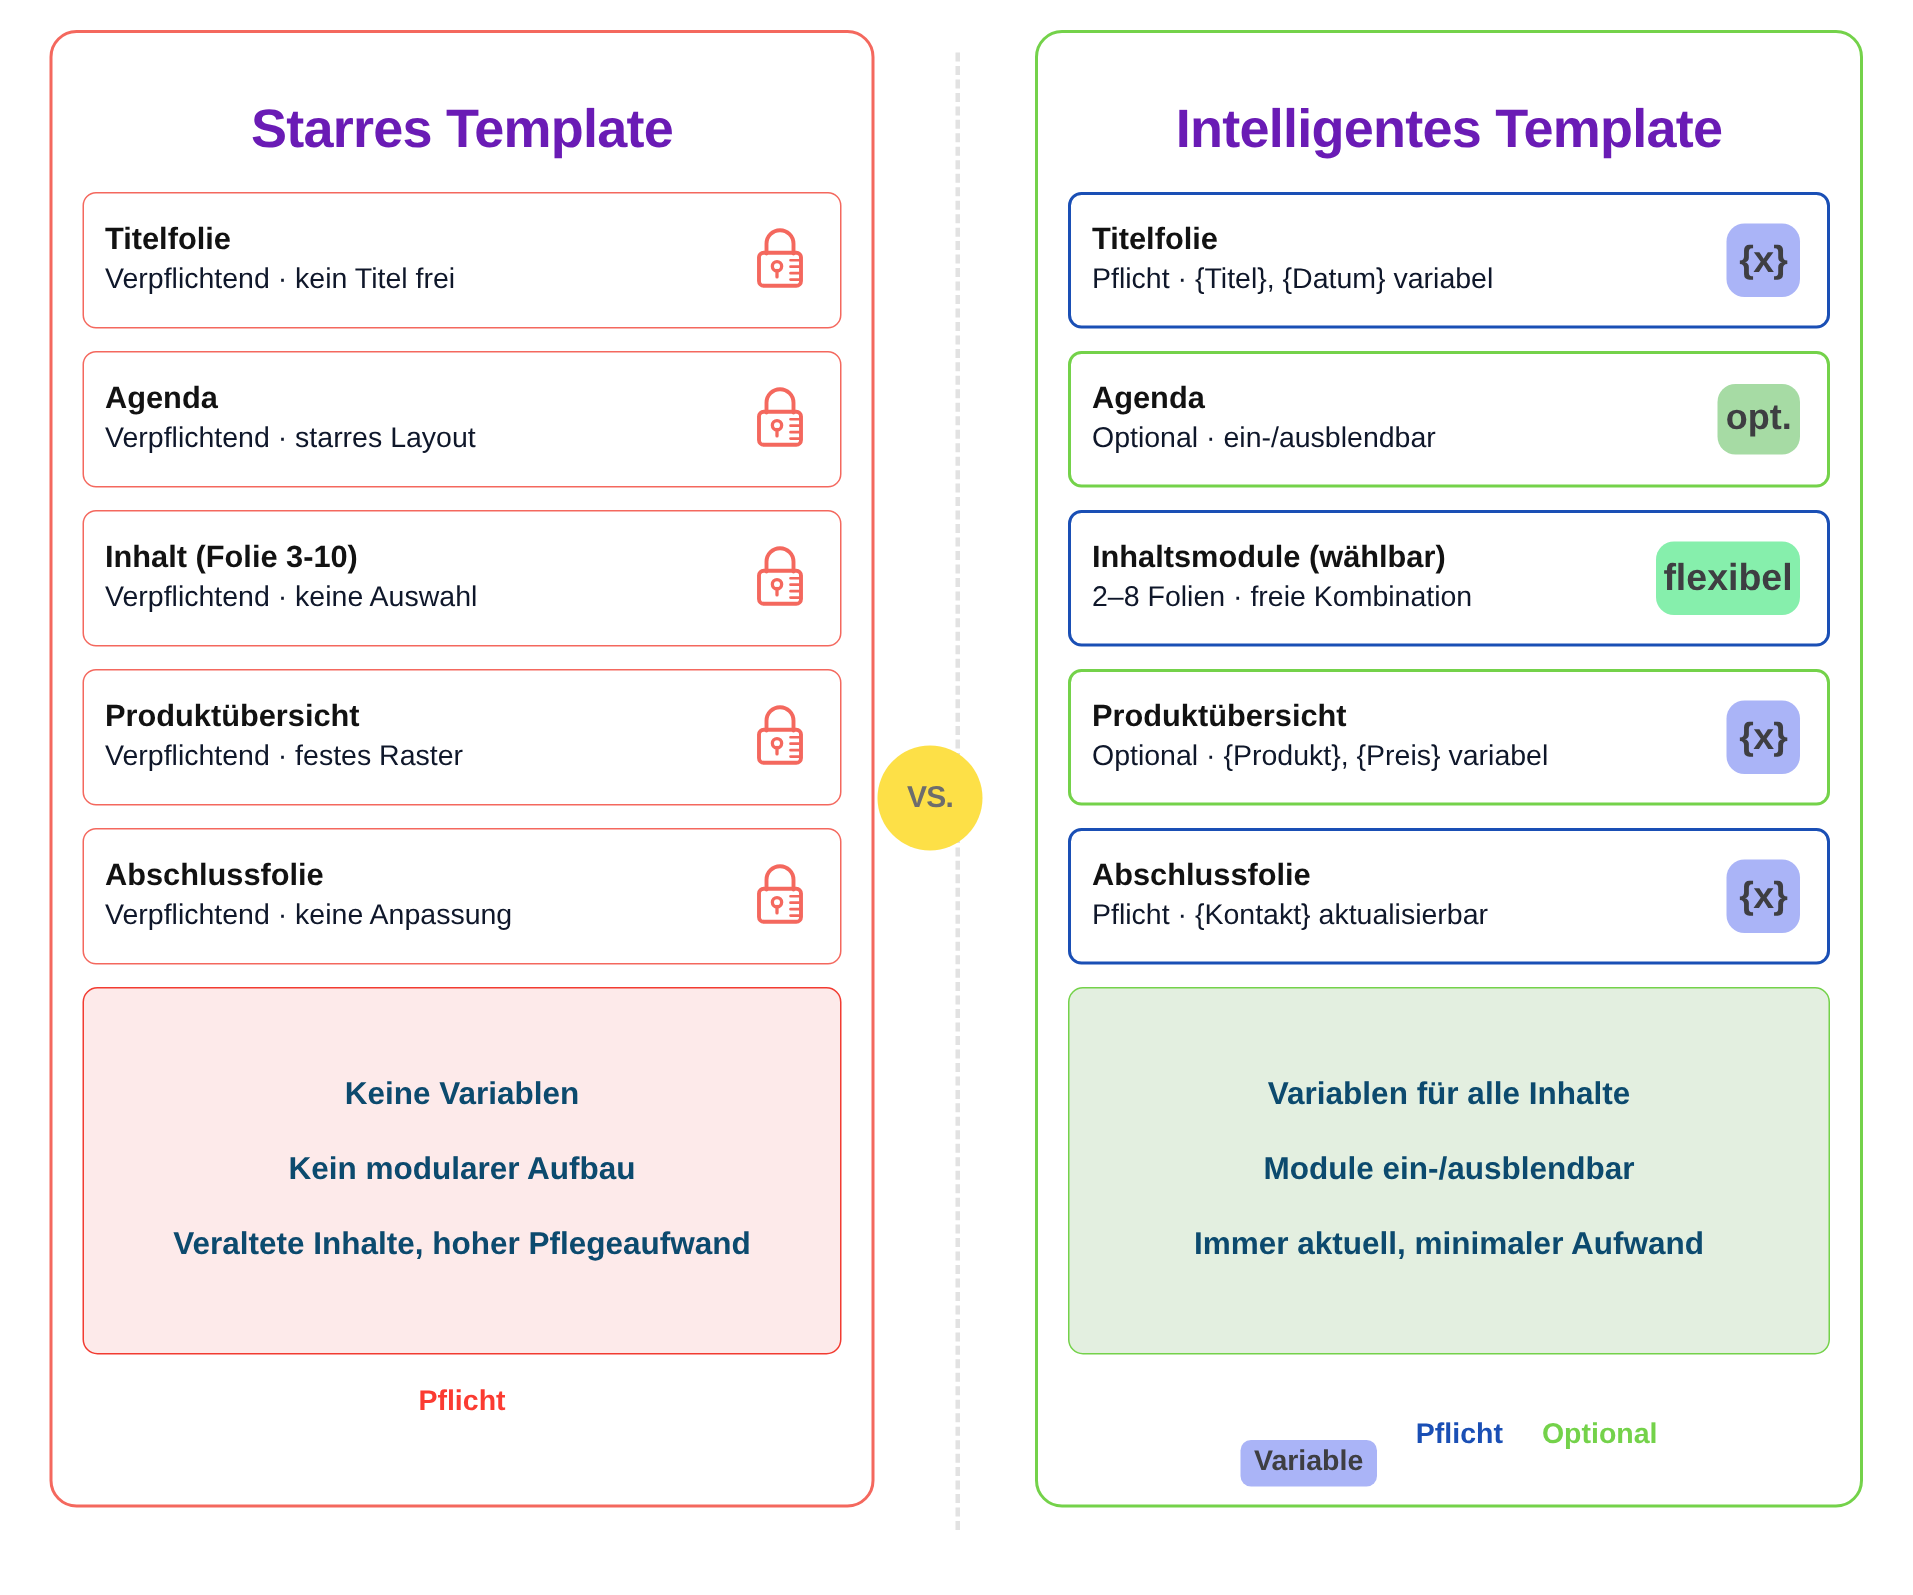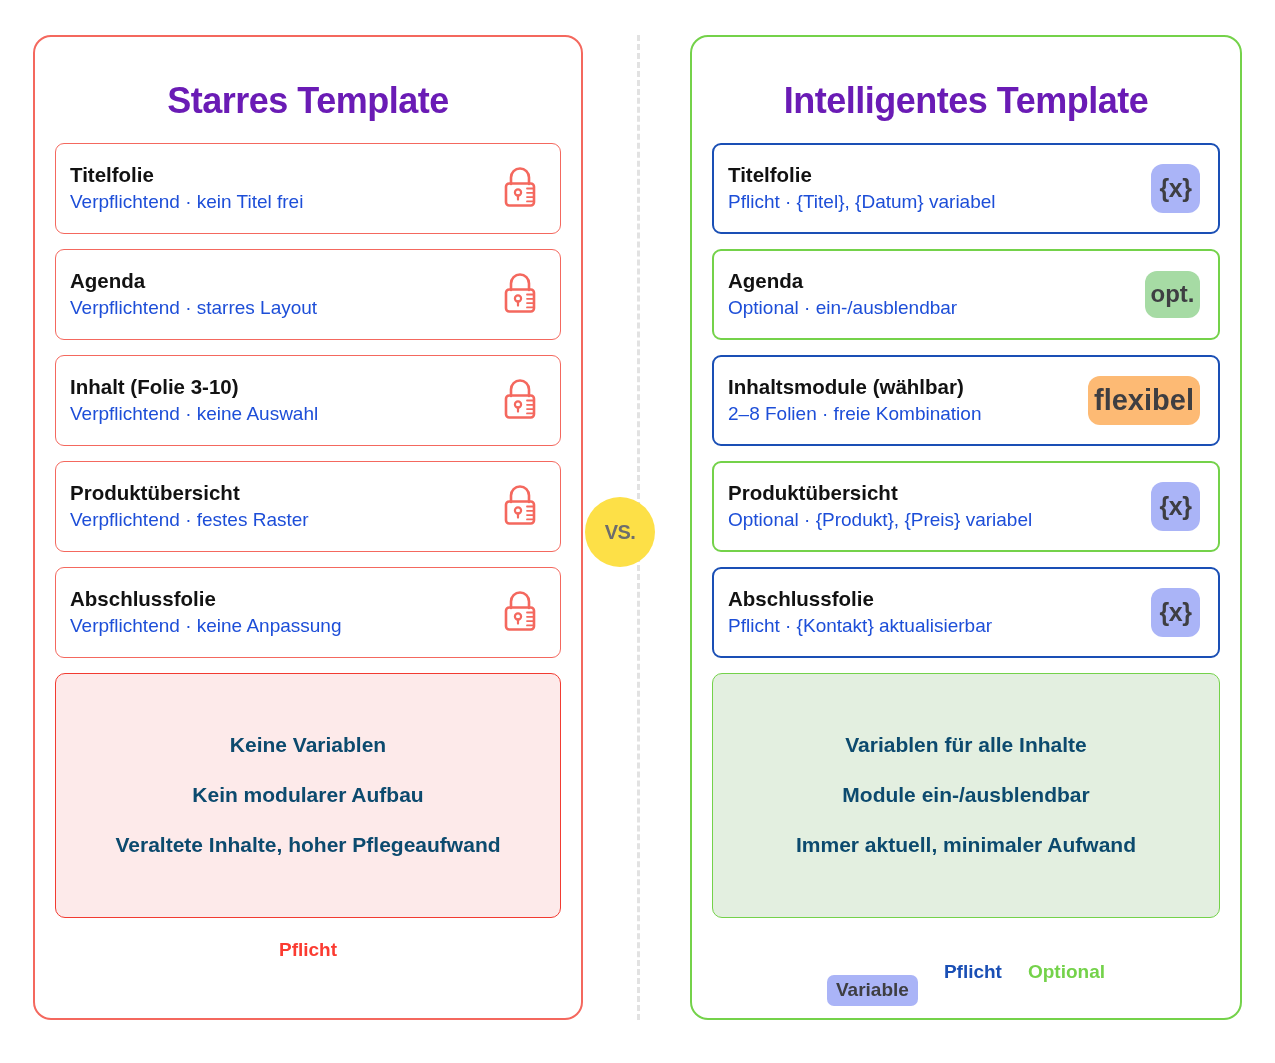--- a/index.html
+++ b/index.html
@@ -19,21 +19,21 @@
   .stage {
     position: relative;
     width: 1275px;
     height: 1063px;
     box-sizing: border-box;
   }
 
   
   .panel {
     position: absolute;
-    top: 35px;
+    top: 20px;
     height: 985px;
     box-sizing: border-box;
     border-radius: 18px;
     background: #ffffff;
     padding: 22px 20px 0 20px;
     display: flex;
     flex-direction: column;
   }
   .panel-left {
     left: 33px;
@@ -83,21 +83,21 @@
   }
   .row-title {
     font-size: 20.5px;
     font-weight: bold;
     color: #121212;
     line-height: 1.25;
     white-space: nowrap;
   }
   .row-sub {
     font-size: 19px;
-    color: #1d4ed8;
+    color: #0f172a;
     line-height: 1.3;
     margin-top: 2px;
     white-space: nowrap;
   }
 
   
   .lock-icon {
     flex: 0 0 auto;
     width: 44px;
     height: 48px;
@@ -122,24 +122,24 @@
     font-size: 25px;
     letter-spacing: -0.5px;
   }
   .badge-opt {
     width: 55px;
     height: 47px;
     background: #a6dba4;
     font-size: 24px;
   }
   .badge-flex {
-    width: 112px;
+    width: 96px;
     height: 49px;
-    background: #fdba74;
-    font-size: 29px;
+    background: #86efac;
+    font-size: 25px;
   }
 
   
   .summary {
     box-sizing: border-box;
     margin-top: 15px;
     border-radius: 10px;
     height: 245px;
     display: flex;
     flex-direction: column;

